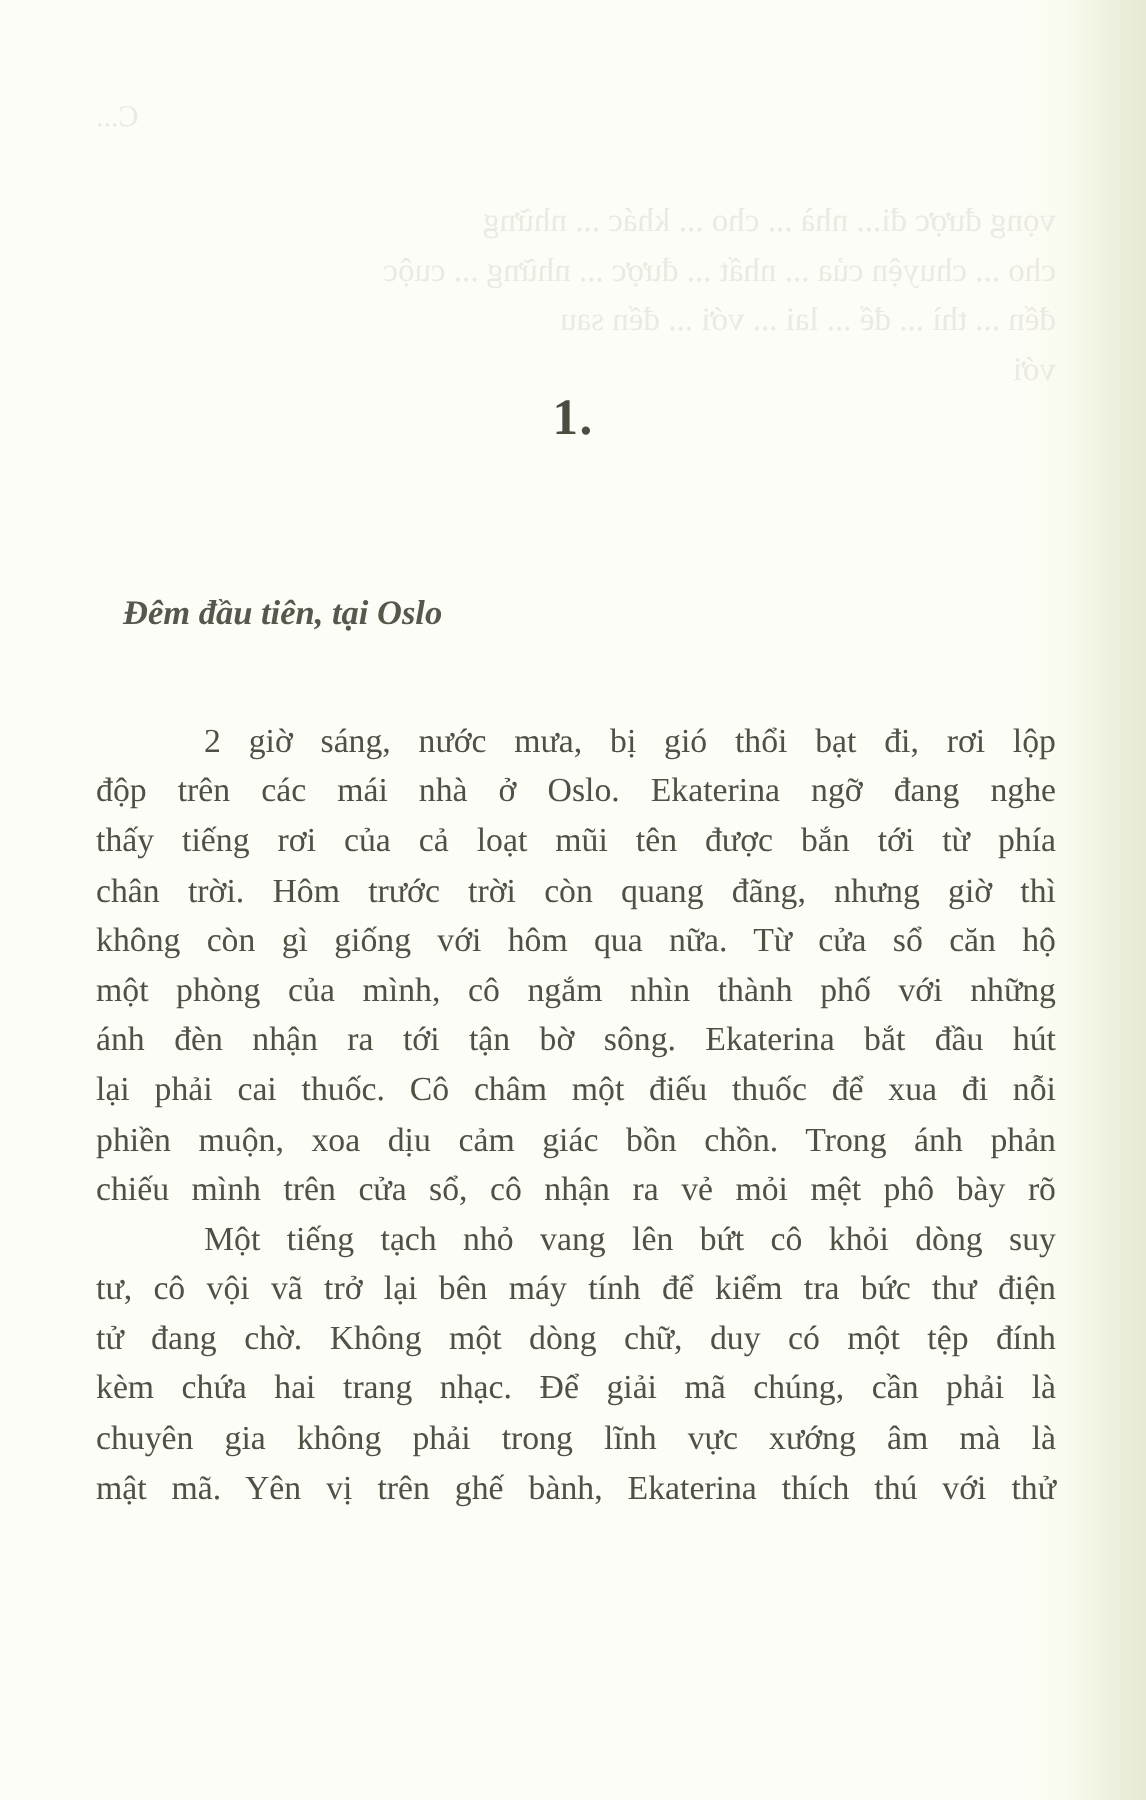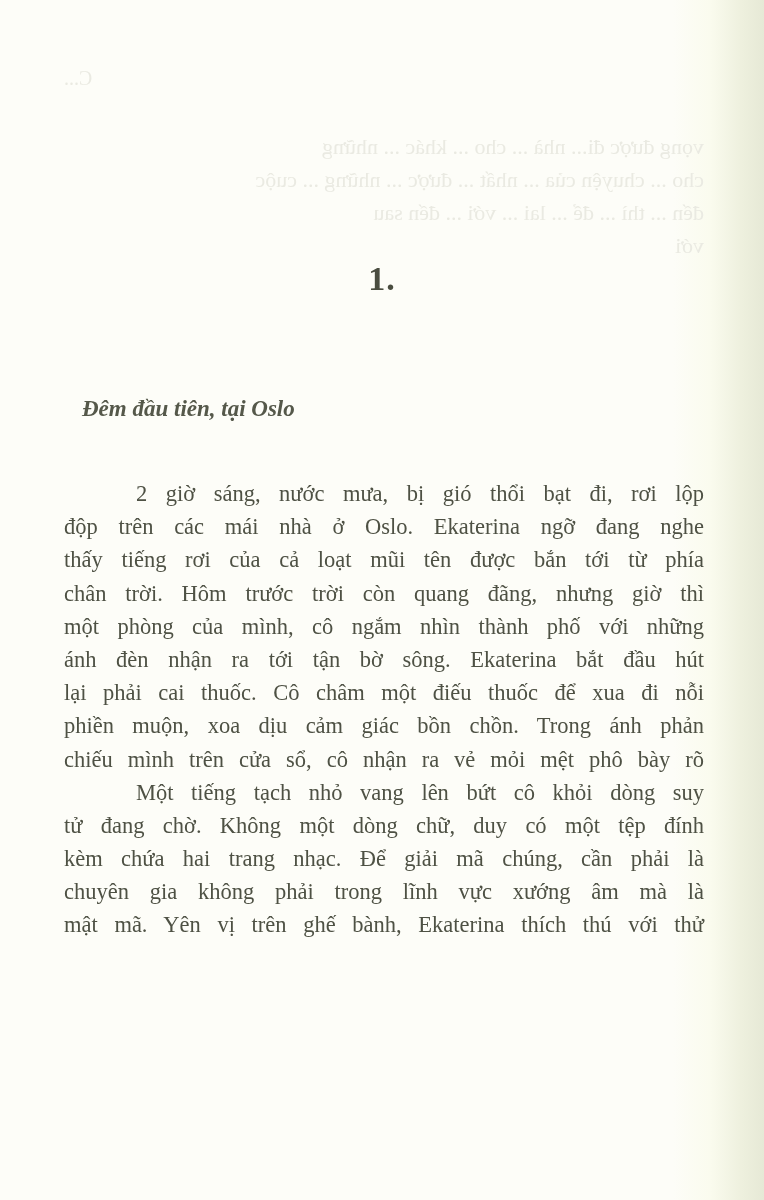--- a/index.html
+++ b/index.html
@@ -102,28 +102,30 @@
   <div class="chapter-number">1.</div>
 
   <div class="section-title">Đêm đầu tiên, tại Oslo</div>
 
   <div class="body-text">
     <div>
       <span class="line indent">2 giờ sáng, nước mưa, bị gió thổi bạt đi, rơi lộp</span>
       <span class="line">độp trên các mái nhà ở Oslo. Ekaterina ngỡ đang nghe</span>
       <span class="line">thấy tiếng rơi của cả loạt mũi tên được bắn tới từ phía</span>
       <span class="line">chân trời. Hôm trước trời còn quang đãng, nhưng giờ thì</span>
+      <span class="line">không còn gì giống với hôm qua nữa. Từ cửa sổ căn hộ</span>
       <span class="line">một phòng của mình, cô ngắm nhìn thành phố với những</span>
       <span class="line">ánh đèn nhận ra tới tận bờ sông. Ekaterina bắt đầu hút</span>
       <span class="line">lại phải cai thuốc. Cô châm một điếu thuốc để xua đi nỗi</span>
       <span class="line">phiền muộn, xoa dịu cảm giác bồn chồn. Trong ánh phản</span>
       <span class="line">chiếu mình trên cửa sổ, cô nhận ra vẻ mỏi mệt phô bày rõ</span>
     </div>
     <div>
       <span class="line indent">Một tiếng tạch nhỏ vang lên bứt cô khỏi dòng suy</span>
+      <span class="line">tư, cô vội vã trở lại bên máy tính để kiểm tra bức thư điện</span>
       <span class="line">tử đang chờ. Không một dòng chữ, duy có một tệp đính</span>
       <span class="line">kèm chứa hai trang nhạc. Để giải mã chúng, cần phải là</span>
       <span class="line">chuyên gia không phải trong lĩnh vực xướng âm mà là</span>
       <span class="line">mật mã. Yên vị trên ghế bành, Ekaterina thích thú với thử</span>
     </div>
   </div>
 
 </div>
 
 </body></html>

